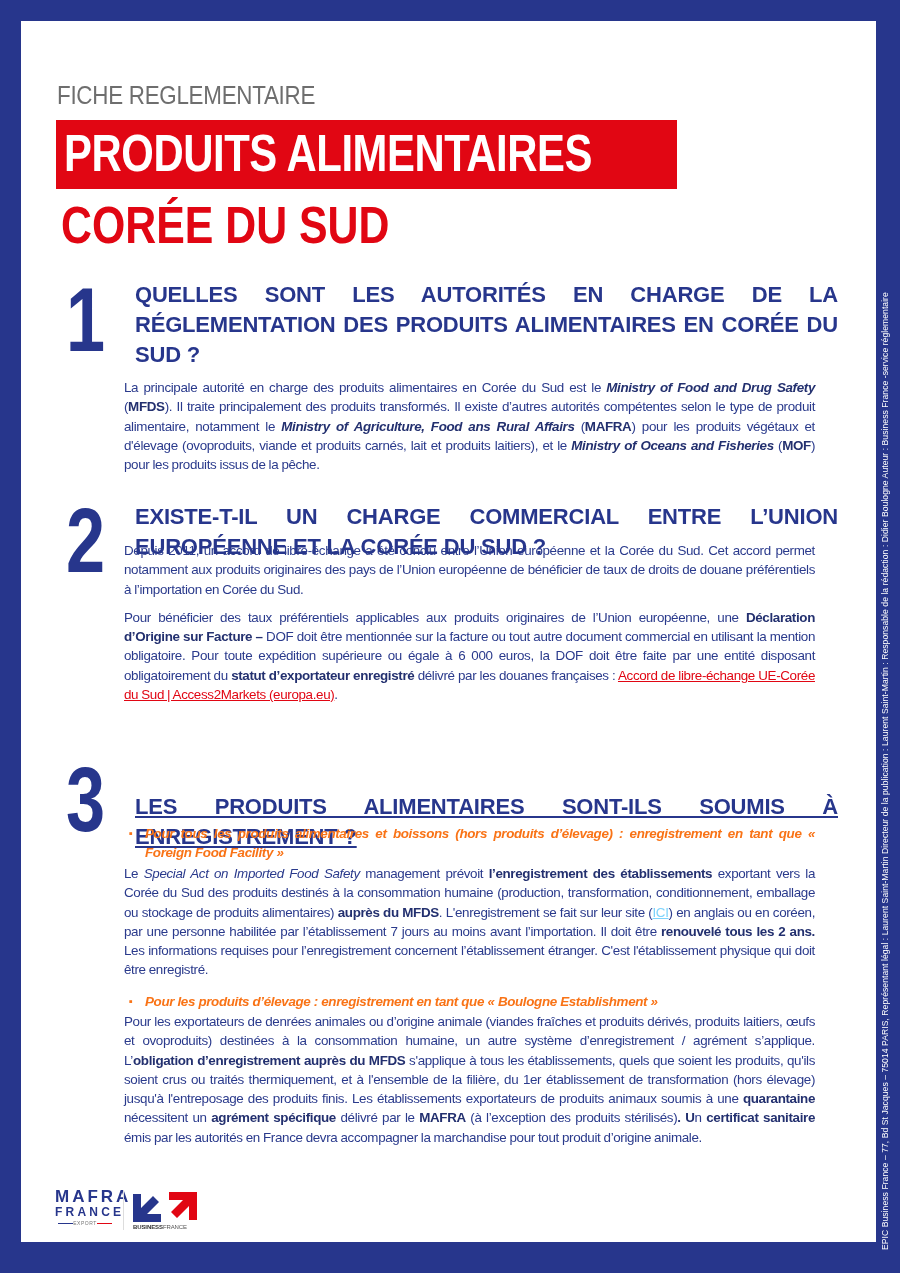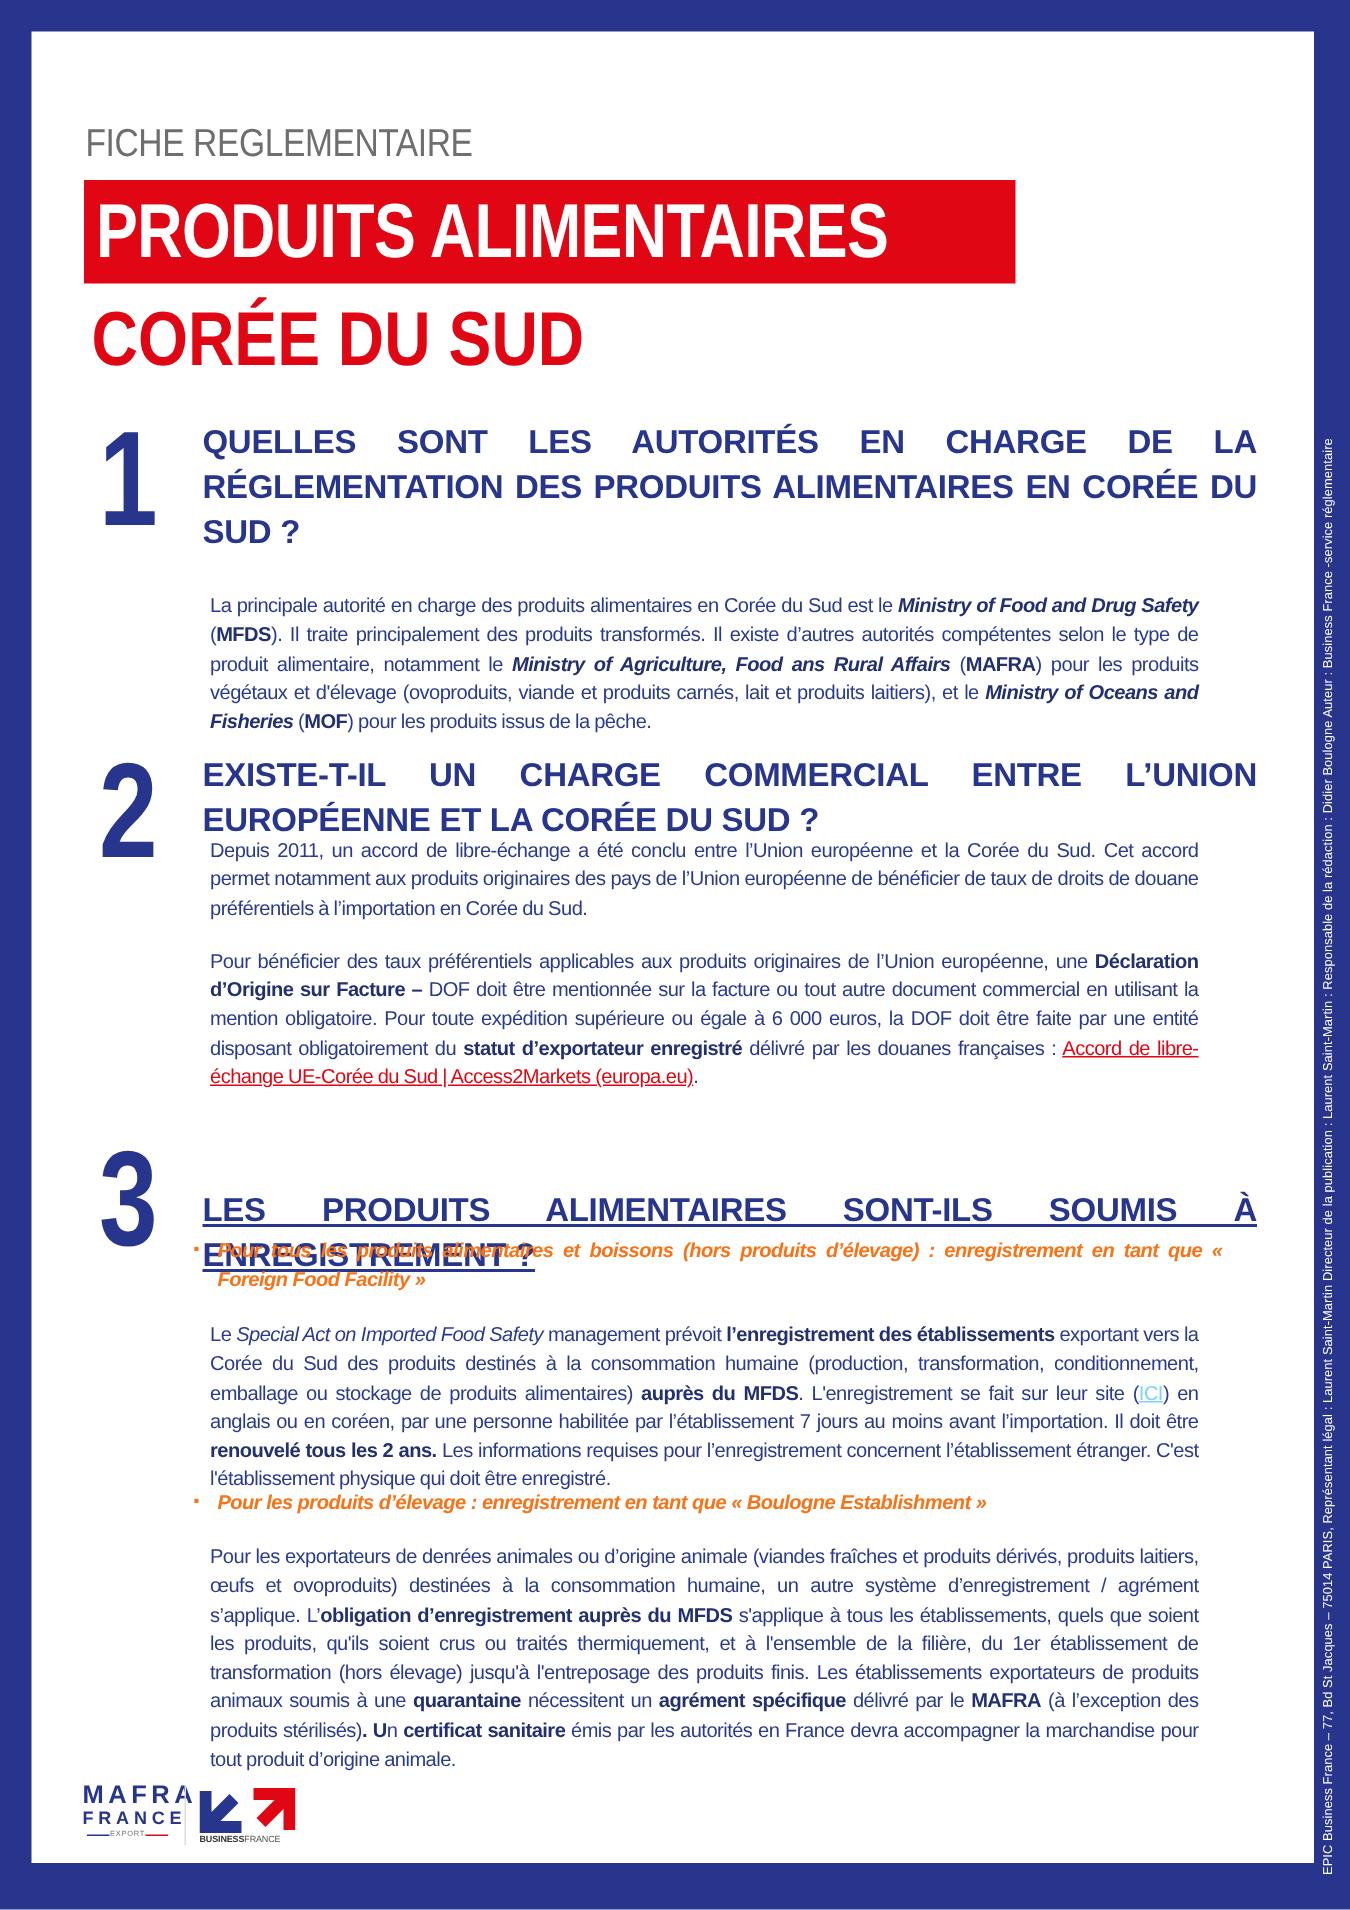--- a/index.html
+++ b/index.html
@@ -66,21 +66,21 @@
   }
   .body-text {
     position: absolute; left: 124px; width: 691px;
     font-size: 13.4px; color: #2a3a8c;
     line-height: 19.3px;
     text-align: justify;
     letter-spacing: -0.35px;
     word-spacing: -0.3px;
   }
   .body-text b { color: #23306f; }
-  .body-text p { margin: 16px; }
+  .body-text p { margin: 0; }
   .body-text p + p { margin-top: 9px; }
   .link-red { color: #e10613; text-decoration: underline; }
   .link-blue { color: #7dd3fc; text-decoration: underline; }
   .bullet {
     position: absolute; left: 145px; width: 670px;
     font-size: 13.4px; font-weight: bold; font-style: italic;
     color: #f97316; line-height: 19.3px;
     text-align: justify; letter-spacing: -0.35px;
   }
   .bullet::before {

